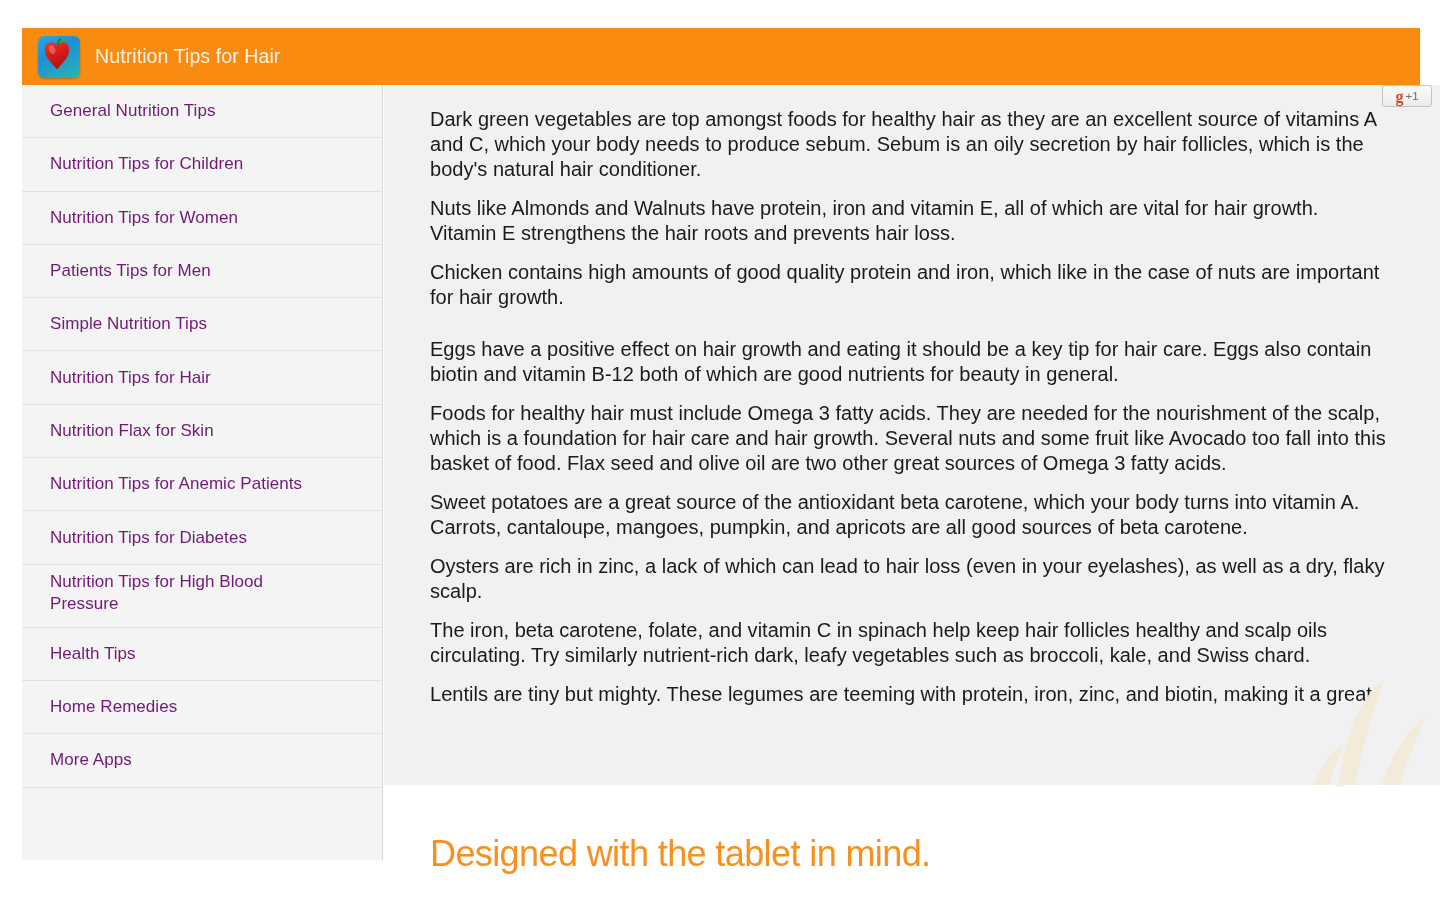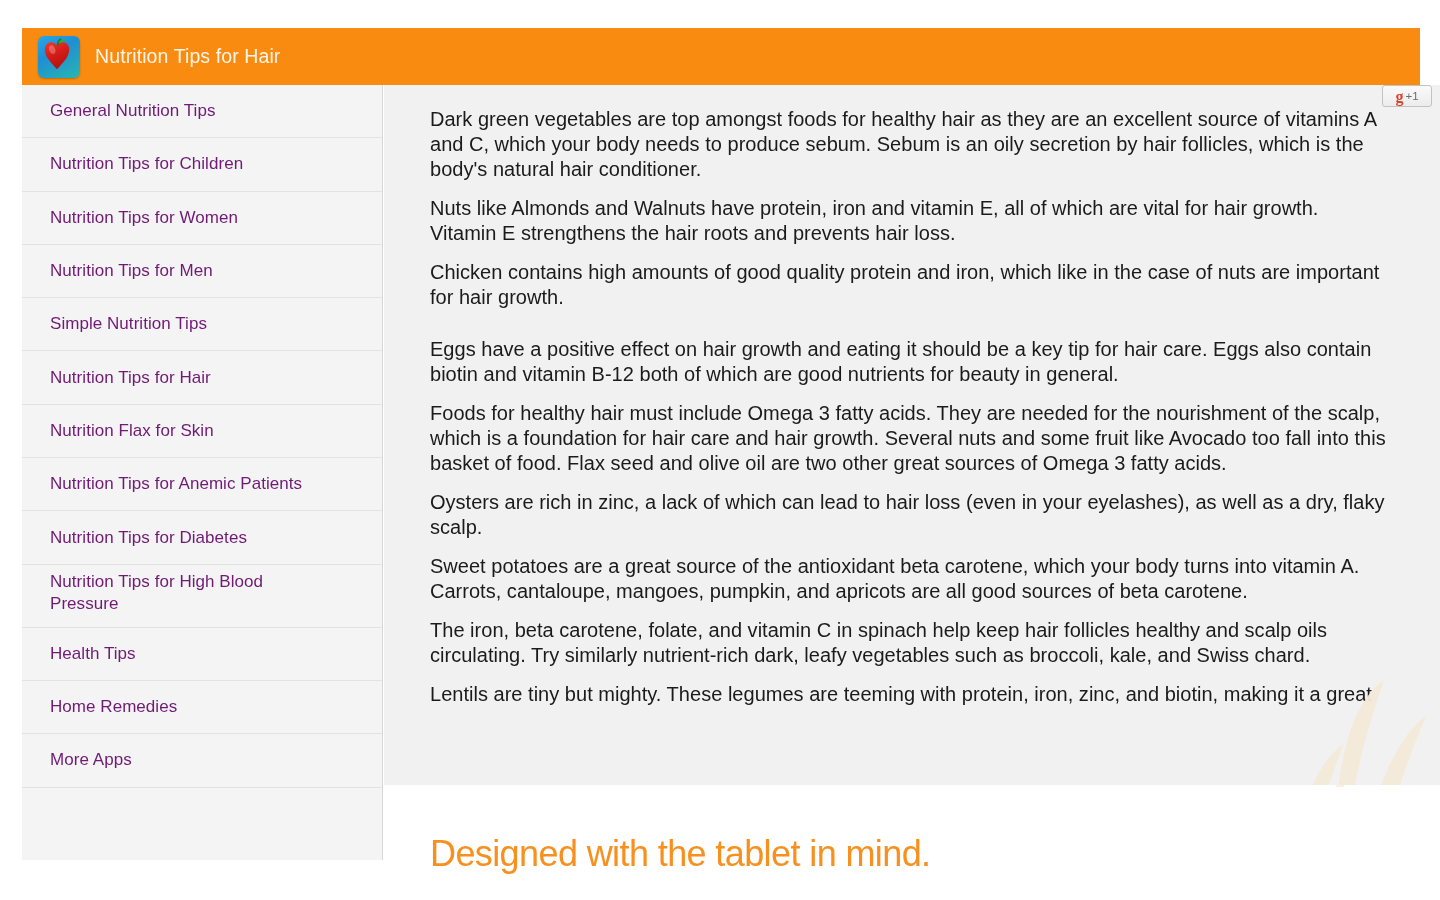--- a/index.html
+++ b/index.html
@@ -219,21 +219,21 @@
       <div class="side-item">
         <span class="side-label">General Nutrition Tips</span>
       </div>
       <div class="side-item">
         <span class="side-label">Nutrition Tips for Children</span>
       </div>
       <div class="side-item">
         <span class="side-label">Nutrition Tips for Women</span>
       </div>
       <div class="side-item">
-        <span class="side-label">Nutrition Tips for Men</span>
+        <span class="side-label">Patients Tips for Men</span>
       </div>
       <div class="side-item">
         <span class="side-label">Simple Nutrition Tips</span>
       </div>
       <div class="side-item">
         <span class="side-label">Nutrition Tips for Hair</span>
       </div>
       <div class="side-item">
         <span class="side-label">Nutrition Flax for Skin</span>
       </div>
@@ -263,22 +263,22 @@
         <div id="gplus-one">
           <span id="gplus-g">g</span>
           <span id="gplus-txt">+1</span>
         </div>
 
         <p class="para">Dark green vegetables are top amongst foods for healthy hair as they are an excellent source of vitamins A and C, which your body needs to produce sebum. Sebum is an oily secretion by hair follicles, which is the body's natural hair conditioner.</p>
         <p class="para">Nuts like Almonds and Walnuts have protein, iron and vitamin E, all of which are vital for hair growth. Vitamin E strengthens the hair roots and prevents hair loss.</p>
         <p class="para gap">Chicken contains high amounts of good quality protein and iron, which like in the case of nuts are important for hair growth.</p>
         <p class="para">Eggs have a positive effect on hair growth and eating it should be a key tip for hair care. Eggs also contain biotin and vitamin B-12 both of which are good nutrients for beauty in general.</p>
         <p class="para">Foods for healthy hair must include Omega 3 fatty acids. They are needed for the nourishment of the scalp, which is a foundation for hair care and hair growth. Several nuts and some fruit like Avocado too fall into this basket of food. Flax seed and olive oil are two other great sources of Omega 3 fatty acids.</p>
+        <p class="para">Sweet potatoes are a great source of the antioxidant beta carotene, which your body turns into vitamin A. Carrots, cantaloupe, mangoes, pumpkin, and apricots are all good sources of beta carotene.</p>
         <p class="para">Oysters are rich in zinc, a lack of which can lead to hair loss (even in your eyelashes), as well as a dry, flaky scalp.</p>
-        <p class="para">Sweet potatoes are a great source of the antioxidant beta carotene, which your body turns into vitamin A. Carrots, cantaloupe, mangoes, pumpkin, and apricots are all good sources of beta carotene.</p>
         <p class="para">The iron, beta carotene, folate, and vitamin C in spinach help keep hair follicles healthy and scalp oils circulating. Try similarly nutrient-rich dark, leafy vegetables such as broccoli, kale, and Swiss chard.</p>
         <p class="para">Lentils are tiny but mighty. These legumes are teeming with protein, iron, zinc, and biotin, making it a great</p>
       </div>
 
       <svg id="wheat-deco-upper" viewBox="0 0 200 270" xmlns="http://www.w3.org/2000/svg">
         <g fill="#f4ead9" opacity="0.95">
           <path d="M96 270 C92 200 96 140 112 96 C120 74 132 58 144 50 C136 74 126 104 118 140 C110 178 104 226 104 270 Z"></path>
           <path d="M126 270 C124 214 134 166 152 130 C162 110 174 94 186 86 C176 110 164 140 154 176 C145 209 138 242 136 270 Z"></path>
           <path d="M60 270 C56 216 62 176 76 148 C84 132 94 120 104 114 C94 138 84 168 76 202 C69 231 64 253 64 270 Z"></path>
           <path d="M150 270 C150 232 158 202 172 182 C180 170 190 162 198 158 C188 178 178 202 170 228 C164 247 159 261 158 270 Z"></path>

